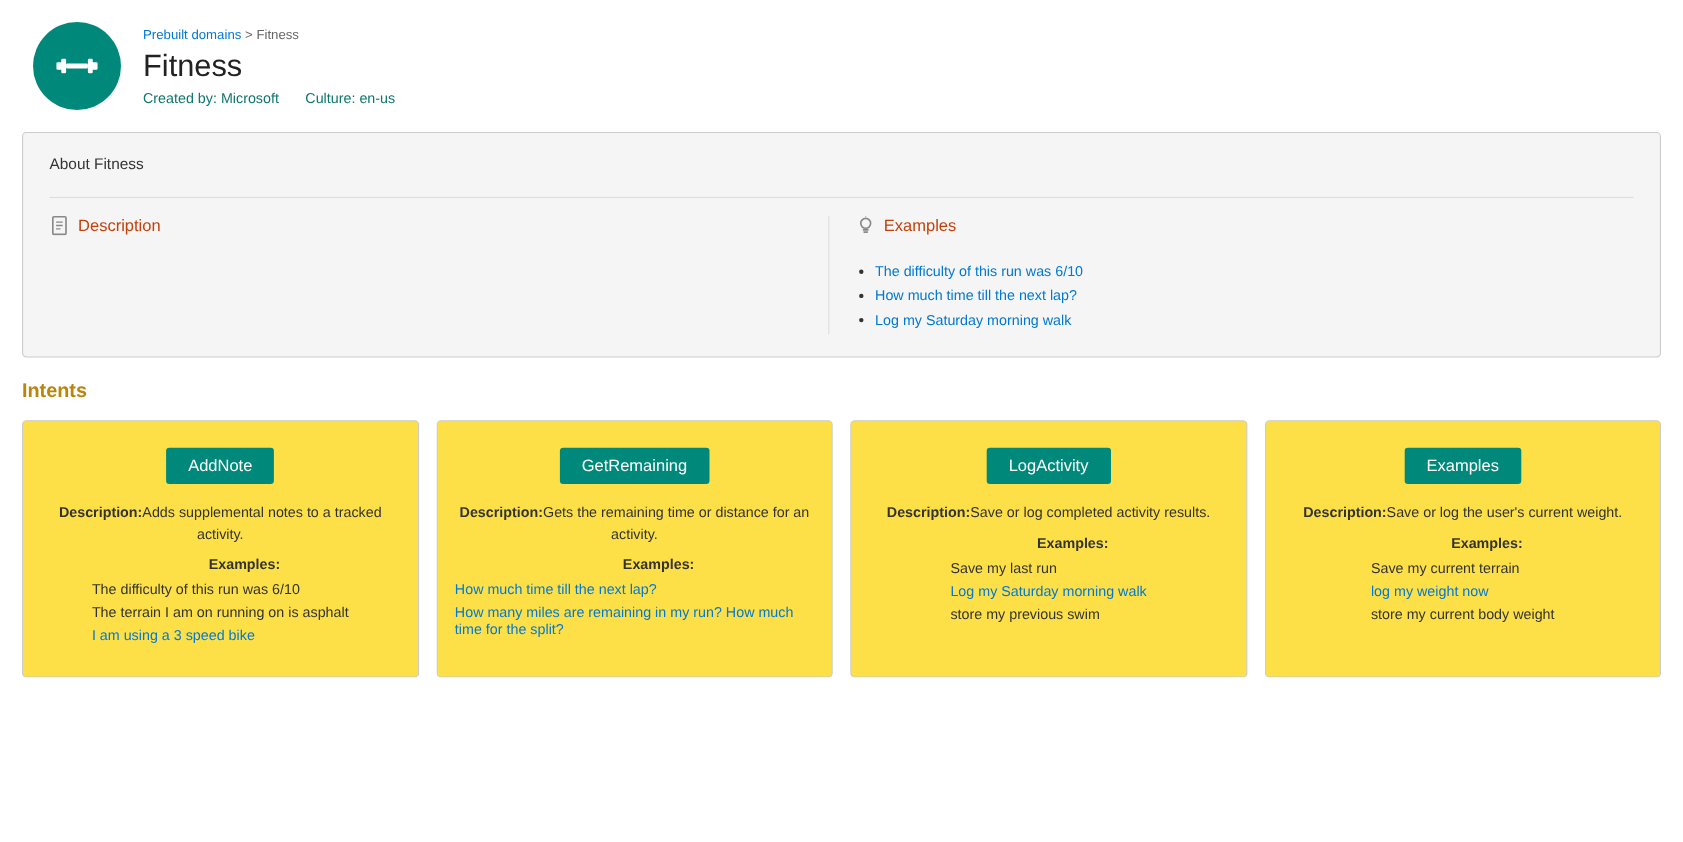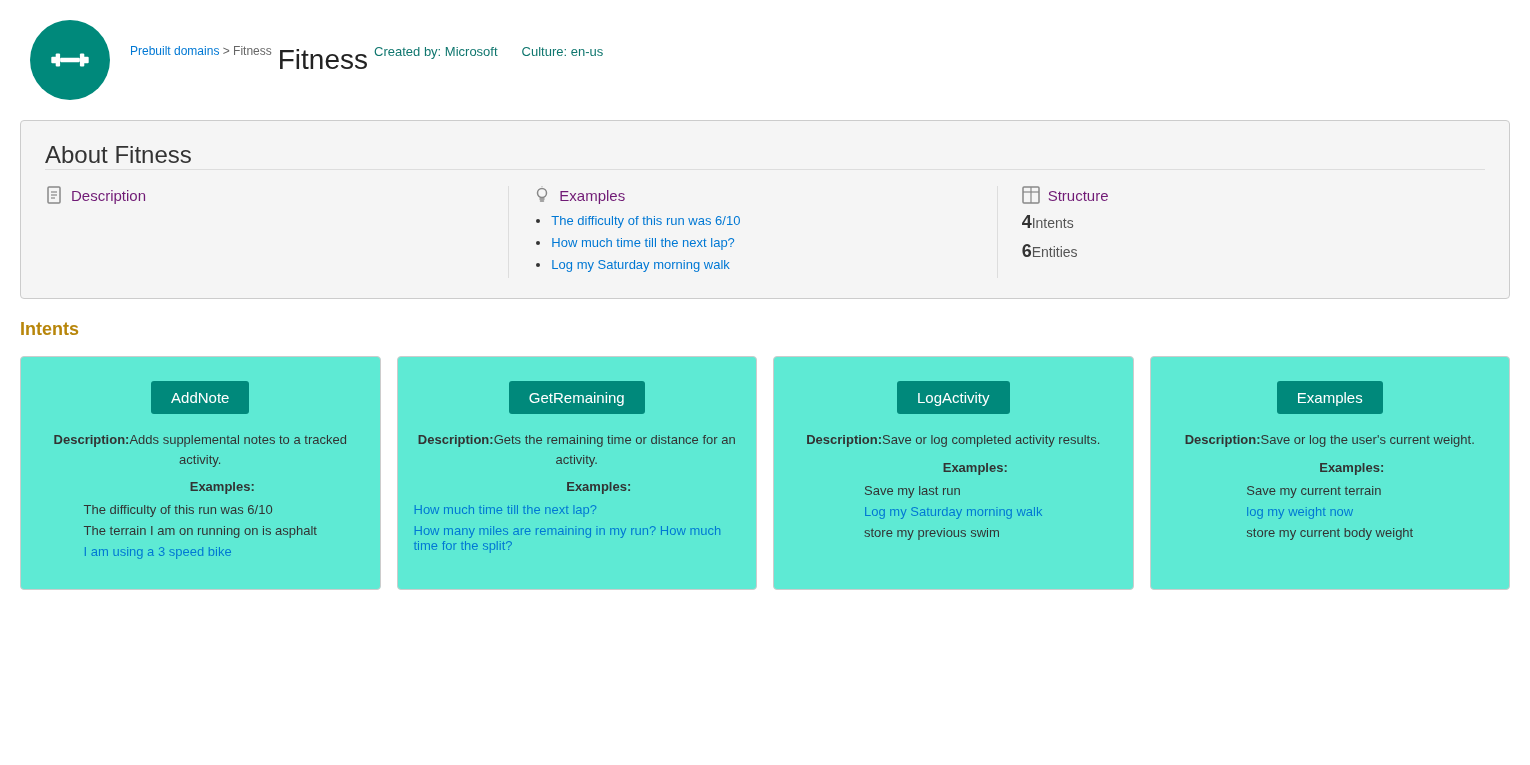--- a/index.html
+++ b/index.html
@@ -2,49 +2,49 @@
 <html><head>
   <meta charset="utf-8">
   <style>
     * { box-sizing: border-box; margin: 0; padding: 0; }
     body { font-family: 'Segoe UI', Arial, sans-serif; background: #fff; color: #333; font-size: 14px; }
 
     
     .header { display: flex; align-items: center; padding: 20px 30px; gap: 20px; }
     .logo-circle { width: 80px; height: 80px; border-radius: 50%; background: #00897b; display: flex; align-items: center; justify-content: center; flex-shrink: 0; }
     .logo-circle svg { width: 44px; height: 44px; fill: white; }
-    .header-info { display: flex; flex-direction: row; gap: 6px; }
+    .header-info { display: flex; flex-direction: column; gap: 6px; }
     .breadcrumb { font-size: 12px; color: #0078d4; }
     .breadcrumb span { color: #666; }
     .breadcrumb a { color: #0078d4; text-decoration: none; }
     .app-title { font-size: 28px; font-weight: 300; color: #222; }
     .meta-row { display: flex; gap: 24px; font-size: 13px; color: #555; }
     .meta-row span { color: #0f766e; }
 
     
     .about-box { margin: 0 20px 20px 20px; border: 1px solid #ccc; border-radius: 4px; background: #f5f5f5; padding: 20px 24px; }
-    .about-title { font-size: 24px; font-weight: 400; color: #333; margin-bottom: 0; }
+    .about-title { font-size: 14px; font-weight: 400; color: #333; margin-bottom: 22px; }
     .about-columns { display: flex; gap: 0; border-top: 1px solid #ddd; padding-top: 16px; }
     .about-col { flex: 1; padding-right: 24px; }
     .about-col + .about-col { border-left: 1px solid #ddd; padding-left: 24px; }
-    .col-header { display: flex; align-items: center; gap: 8px; font-size: 15px; color: #701a75; margin-bottom: 8px; font-weight: 400; }
+    .col-header { display: flex; align-items: center; gap: 8px; font-size: 15px; color: #c2410c; margin-bottom: 24px; font-weight: 400; }
     .col-header svg { flex-shrink: 0; }
     .description-text { font-size: 13px; color: #0078d4; line-height: 1.6; }
     .examples-list { list-style: disc; padding-left: 18px; }
     .examples-list li { margin-bottom: 6px; }
     .examples-list li a { color: #0078d4; text-decoration: none; font-size: 13px; }
     .structure-row { font-size: 14px; margin-bottom: 8px; }
     .structure-row strong { font-size: 18px; font-weight: 600; color: #333; }
     .structure-row span { color: #555; }
 
     
     .intents-section { padding: 0 20px; }
     .intents-title { font-size: 18px; font-weight: 600; color: #b8860b; margin-bottom: 16px; }
     .intents-grid { display: grid; grid-template-columns: repeat(4, 1fr); gap: 16px; }
-    .intent-card { border: 1px solid #ccc; border-radius: 4px; background: #5eead4; padding: 24px 16px; display: flex; flex-direction: column; align-items: center; }
+    .intent-card { border: 1px solid #ccc; border-radius: 4px; background: #fde047; padding: 24px 16px; display: flex; flex-direction: column; align-items: center; }
     .intent-badge { background: #00897b; color: white; font-size: 15px; font-weight: 500; padding: 8px 20px; border-radius: 3px; margin-bottom: 16px; }
     .intent-desc { font-size: 13px; color: #333; text-align: center; margin-bottom: 10px; line-height: 1.5; }
     .intent-desc strong { font-weight: 700; }
     .examples-label { font-weight: 700; font-size: 13px; margin-bottom: 8px; text-align: center; padding-left: 44px; }
     .intent-examples { list-style: none; padding: 0; }
     .intent-examples li { font-size: 13px; margin-bottom: 6px; color: #333; }
     .intent-examples li.blue { color: #0078d4; }
   </style>
 </head>
 <body>
@@ -104,36 +104,20 @@
         </svg>
         <span>Examples</span>
       </div>
       <ul class="examples-list">
         <li><a href="#">The difficulty of this run was 6/10</a></li>
         <li><a href="#">How much time till the next lap?</a></li>
         <li><a href="#">Log my Saturday morning walk</a></li>
       </ul>
     </div>
 
-    <div class="about-col">
-      <div class="col-header">
-        <svg width="18" height="18" viewBox="0 0 18 18">
-          <rect x="1" y="1" width="16" height="16" rx="1" fill="none" stroke="#888" stroke-width="1.5"></rect>
-          <line x1="1" y1="6" x2="17" y2="6" stroke="#888" stroke-width="1.2"></line>
-          <line x1="9" y1="1" x2="9" y2="17" stroke="#888" stroke-width="1.2"></line>
-        </svg>
-        <span>Structure</span>
-      </div>
-      <div class="structure-row">
-        <strong>4</strong><span>Intents</span>
-      </div>
-      <div class="structure-row">
-        <strong>6</strong><span>Entities</span>
-      </div>
-    </div>
   </div>
 </div>
 
 <div class="intents-section">
   <div class="intents-title">Intents</div>
   <div class="intents-grid" id="intents-grid">
   <div class="intent-card">
         <div class="intent-badge">AddNote</div>
         <p class="intent-desc"><strong>Description:</strong>Adds supplemental notes to a tracked activity.</p>
         <div class="examples-label">Examples:</div>

